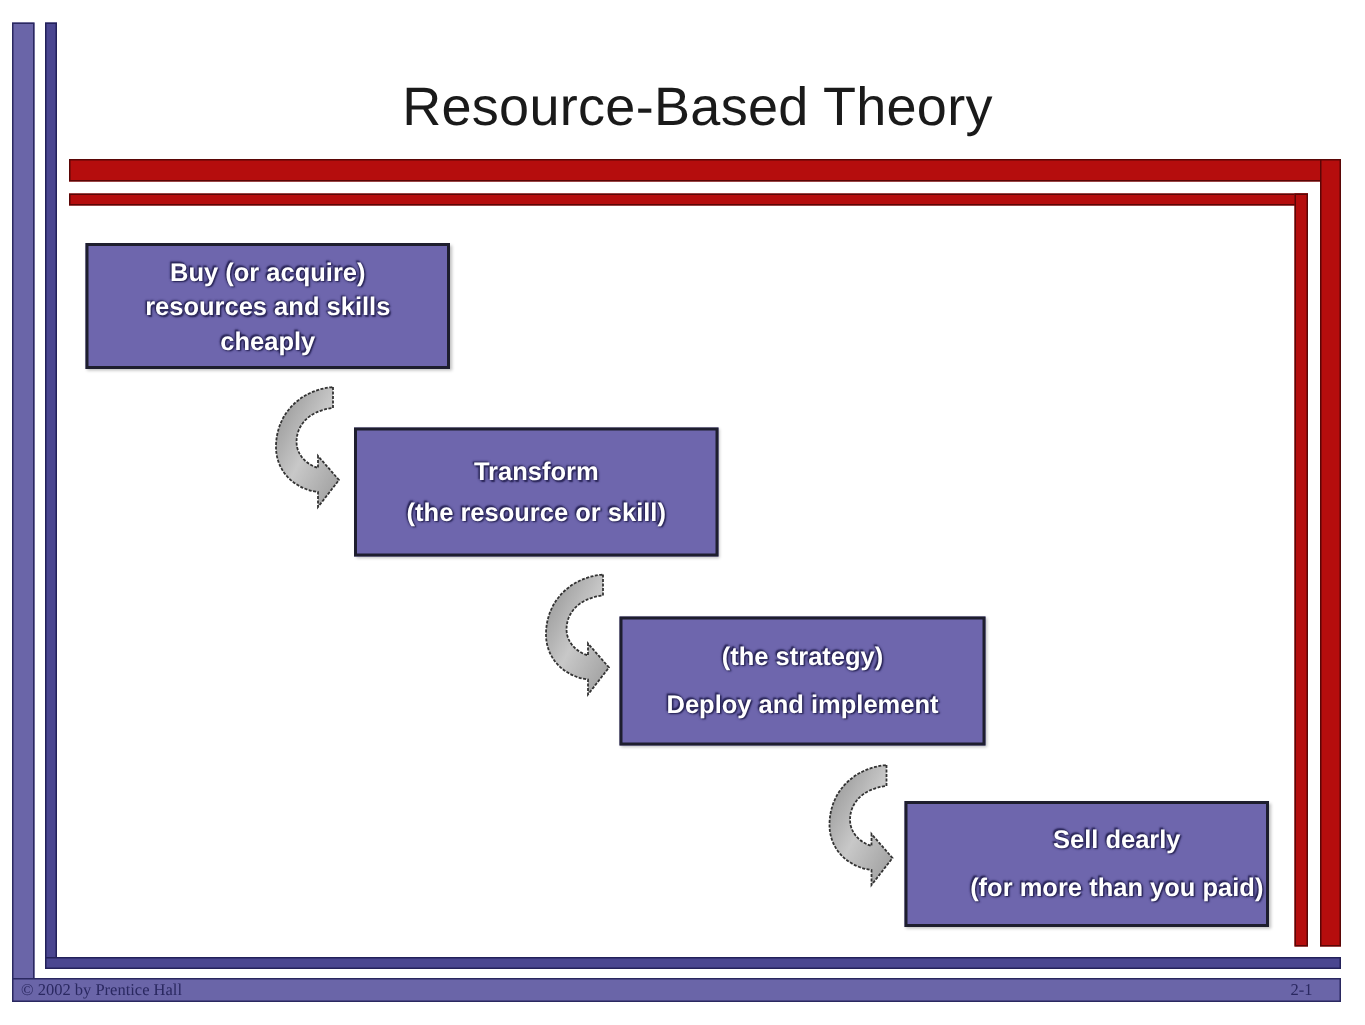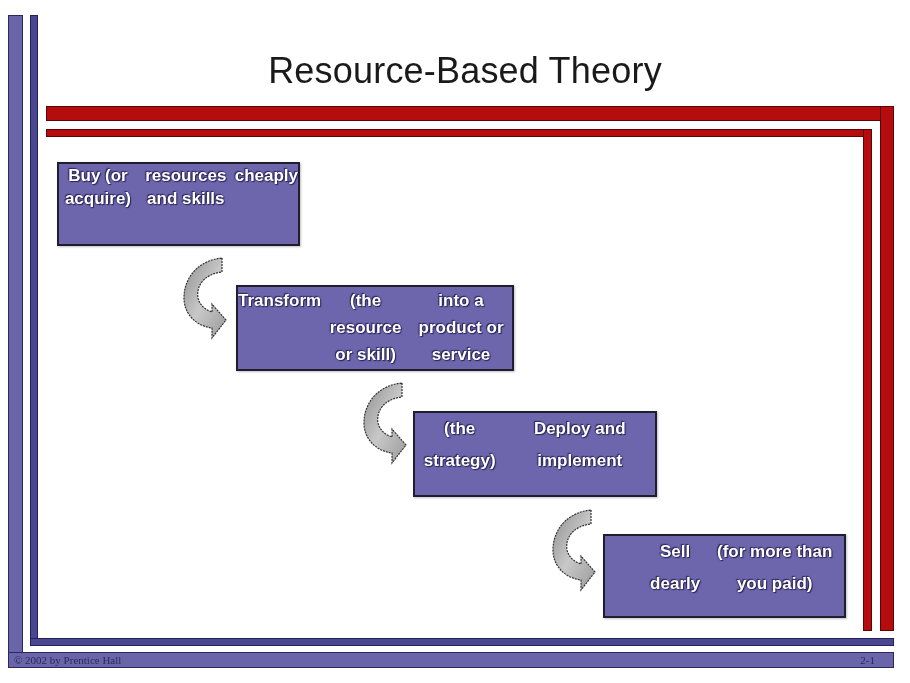--- a/index.html
+++ b/index.html
@@ -2,21 +2,21 @@
 <html><head>
   <meta charset="utf-8">
   <style>
     html, body { margin:0; padding:0; }
     body { width:910px; height:683px; background:#ffffff; position:relative; overflow:hidden; font-family:"Liberation Sans", sans-serif; }
     .bar { position:absolute; box-sizing:border-box; }
     .blue { background:#6a65a8; border:1px solid #2a2860; }
     .blue-dark { background:#4a4690; border:1px solid #23215a; }
     .red { background:#b50d0d; border:1px solid #5a0606; }
     .title { position:absolute; left:0; width:930px; top:50px; text-align:center; font-size:36px; color:#1a1a1a; font-family:"Liberation Sans", sans-serif; letter-spacing:0.2px; }
-    .box { position:absolute; box-sizing:border-box; background:#6e66ad; border:2px solid #1e1e2e; color:#ffffff; font-weight:bold; font-size:17px; text-align:center; display:flex; flex-direction:row; justify-content:center; text-shadow: 0 0 2px #2a2658, 1px 1px 1px #2a2658, -1px -1px 1px #2a2658; box-shadow: 1px 1px 2px rgba(0,0,0,0.25); }
+    .box { position:absolute; box-sizing:border-box; background:#6e66ad; border:2px solid #1e1e2e; color:#ffffff; font-weight:bold; font-size:17px; text-align:center; display:flex; flex-direction:column; justify-content:center; text-shadow: 0 0 2px #2a2658, 1px 1px 1px #2a2658, -1px -1px 1px #2a2658; box-shadow: 1px 1px 2px rgba(0,0,0,0.25); }
     .box span { display:block; }
     .arrow { position:absolute; }
     .footer-left { position:absolute; left:14px; top:654px; font-family:"Liberation Serif", serif; font-size:11px; color:#2a2860; font-weight:normal; }
     .footer-right { position:absolute; right:35px; top:654px; font-family:"Liberation Serif", serif; font-size:11px; color:#2a2860; }
   </style>
 </head>
 <body>
 
 <div class="bar blue" style="left:8px; top:15px; width:15px; height:653px;"></div>
 <div class="bar blue-dark" style="left:30px; top:15px; width:8px; height:631px;"></div>
@@ -30,24 +30,23 @@
 <div class="bar red" style="left:863px; top:129px; width:9px; height:502px;"></div>
 
 <div class="title">Resource-Based Theory</div>
 
 <div class="box" style="left:57px; top:162px; width:243px; height:84px; line-height:23px;">
   <span>Buy (or acquire)</span>
   <span>resources and skills</span>
   <span>cheaply</span>
 </div>
 
-<div class="box" style="left:236px; top:285px; width:278px; height:86px; line-height:27px;">
+<div class="box" style="left:236px; top:285px; width:243px; height:86px; line-height:27px;">
   <span>Transform</span>
   <span>(the resource or skill)</span>
-  <span>into a product or service</span>
 </div>
 
 <div class="box" style="left:413px; top:411px; width:244px; height:86px; line-height:32px;">
   <span>(the strategy)</span>
   <span>Deploy and implement</span>
 </div>
 
 <div class="box" style="left:603px; top:534px; width:243px; height:84px; line-height:32px;padding-left:40px;">
   <span>Sell dearly</span>
   <span>(for more than you paid)</span>

